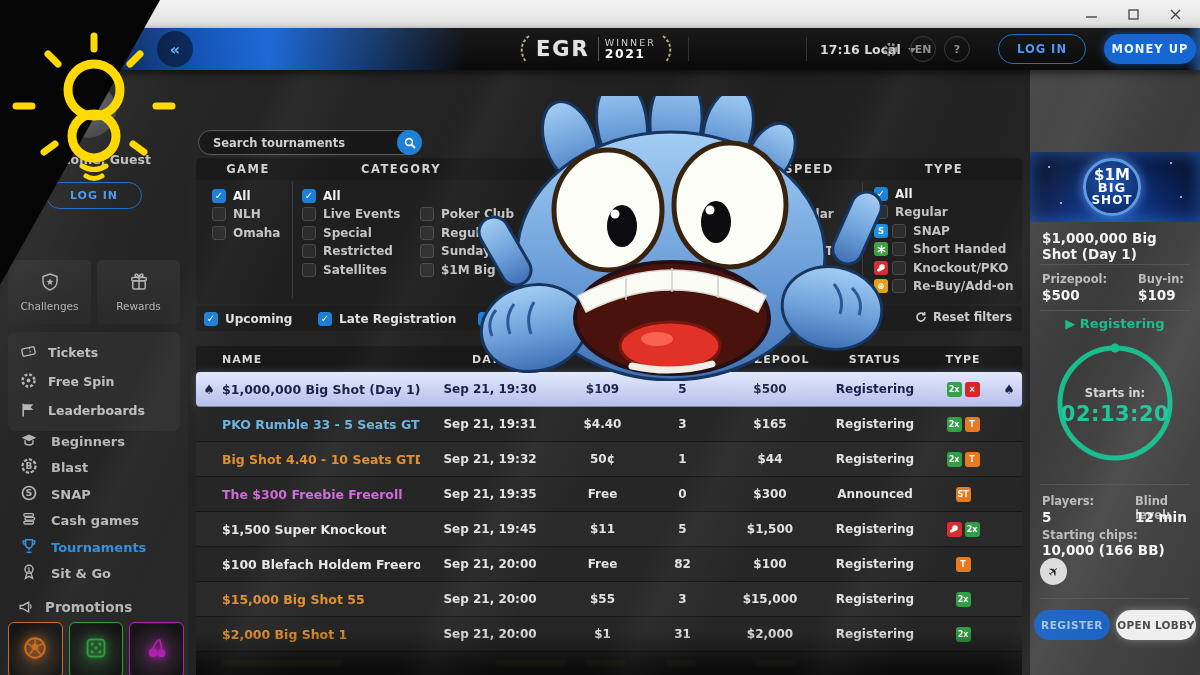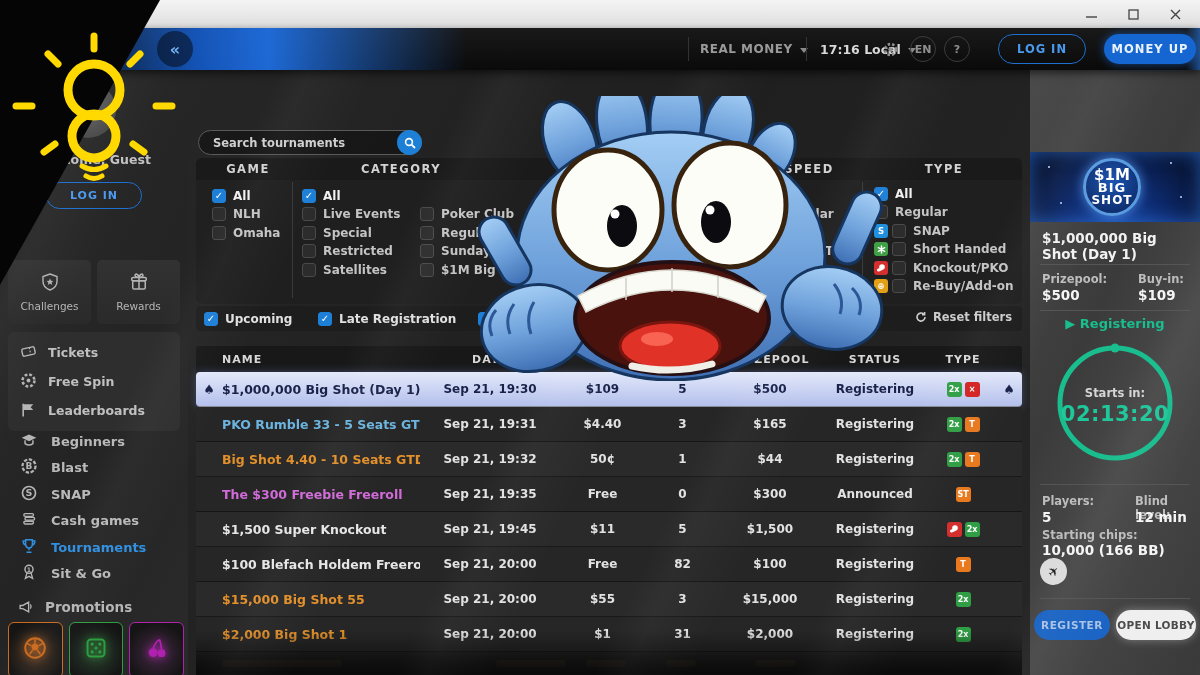--- a/index.html
+++ b/index.html
@@ -177,25 +177,34 @@
         </svg>
       </div>
   </div>
 
   <div class="navbar">
     <div class="nav-glow"></div>
     <div class="nav-glow2"></div>
     <div class="collapse">
         <span>«</span>
       </div>
+    <div class="egr">
+      <svg class="laurel" viewBox="0 0 16 30">
+          <path d="M13 2 C5 8 3 18 10 28" fill="none" stroke="#b8ab74" stroke-width="2" stroke-dasharray="3 2"></path>
+        </svg>
+      <span class="egr-name">EGR</span>
+      <span class="egr-right">
+        <span class="egr-winner">WINNER</span>
+        <span class="egr-year">2021</span>
+      </span>
+      <svg class="laurel" viewBox="0 0 16 30">
+          <path d="M3 2 C11 8 13 18 6 28" fill="none" stroke="#b8ab74" stroke-width="2" stroke-dasharray="3 2"></path>
+        </svg>
+    </div>
     <div class="nav-sep" style="left:688px"></div>
-    <div class="nav-text money">
-      <span>REAL MONEY</span>
-        <span class="caret"></span>
-    </div>
     <div class="nav-sep" style="left:806px"></div>
     <div class="nav-text timebox">
       <span>17:16 Local</span>
         <span class="caret"></span>
     </div>
     <div class="nav-text gear">
       <svg width="17" height="17" viewBox="0 0 17 17">
         <circle cx="8.5" cy="8.5" r="5.4" fill="none" stroke="#8f8f8f" stroke-width="2.6" stroke-dasharray="2.4 2"></circle>
         <circle cx="8.5" cy="8.5" r="2.2" fill="#8f8f8f"></circle>
         </svg>

